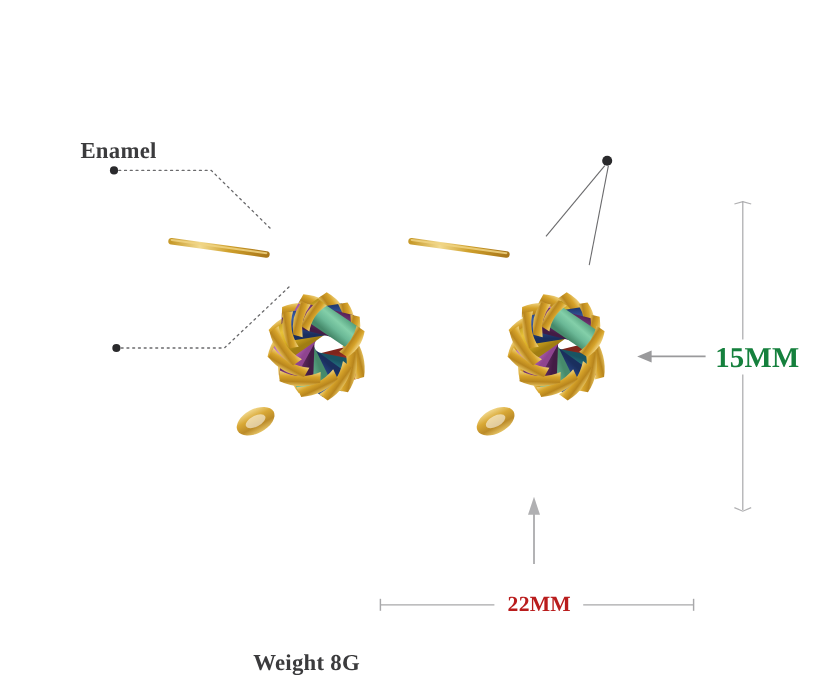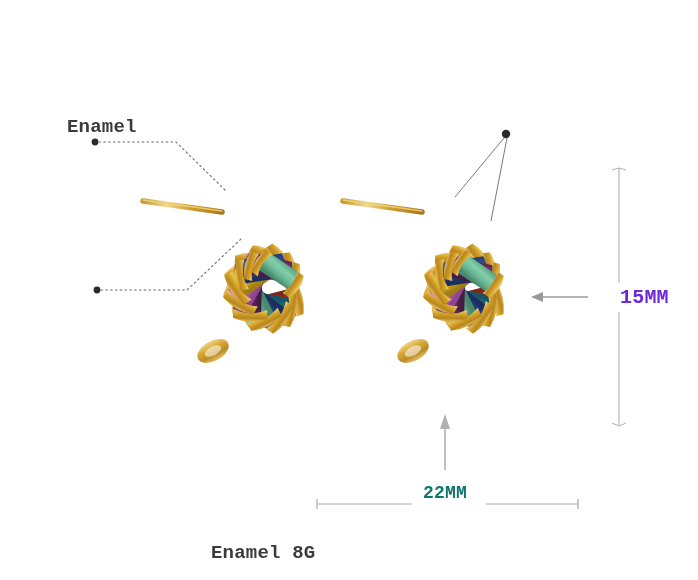--- a/index.html
+++ b/index.html
@@ -7,30 +7,30 @@
     width:698px;height:580px;
     background:#ffffff;
     font-family:"Liberation Serif", serif;
     overflow:hidden;
     position:relative;
   }
   #stage{position:absolute;inset:0;width:698px;height:580px;}
   .lbl{
     position:absolute;
     color:#3b3b3d;
-    font-family:Liberation Mono, monospace;
+    font-family:Liberation Serif, serif;
     font-weight:bold;
     white-space:nowrap;
     letter-spacing:.2px;
   }
   #lbl-enamel{left:67px;top:116px;font-size:19px;}
   #lbl-thickness{left:65px;top:289px;font-size:19px;}
   #lbl-distance{left:456px;top:107px;font-size:19px;}
-  #lbl-15mm{left:620px;top:286px;font-size:20px;color:#6d28d9;}
-  #lbl-22mm{left:418px;top:483px;font-size:18px;color:#0f766e;background:#fff;padding:0 5px;}
+  #lbl-15mm{left:596px;top:286px;font-size:24px;color:#15803d;}
+  #lbl-22mm{left:418px;top:493px;font-size:18px;color:#b91c1c;background:#fff;padding:0 5px;}
   #lbl-weight{left:211px;top:542px;font-size:19px;}
   svg#art{position:absolute;left:0;top:0;width:698px;height:580px;}
 </style>
 </head>
 <body>
 
 <div id="stage">
 
   <svg id="art" viewBox="0 0 698 580">
     <defs>
@@ -268,15 +268,15 @@
   </svg>
 
   <div class="lbl" id="lbl-enamel">Enamel</div>
 
 
 
   <div class="lbl" id="lbl-15mm">15MM</div>
 
   <div class="lbl" id="lbl-22mm">22MM</div>
 
-  <div class="lbl" id="lbl-weight">Enamel 8G</div>
+  <div class="lbl" id="lbl-weight">Weight 8G</div>
 
 </div>
 
 </body></html>

